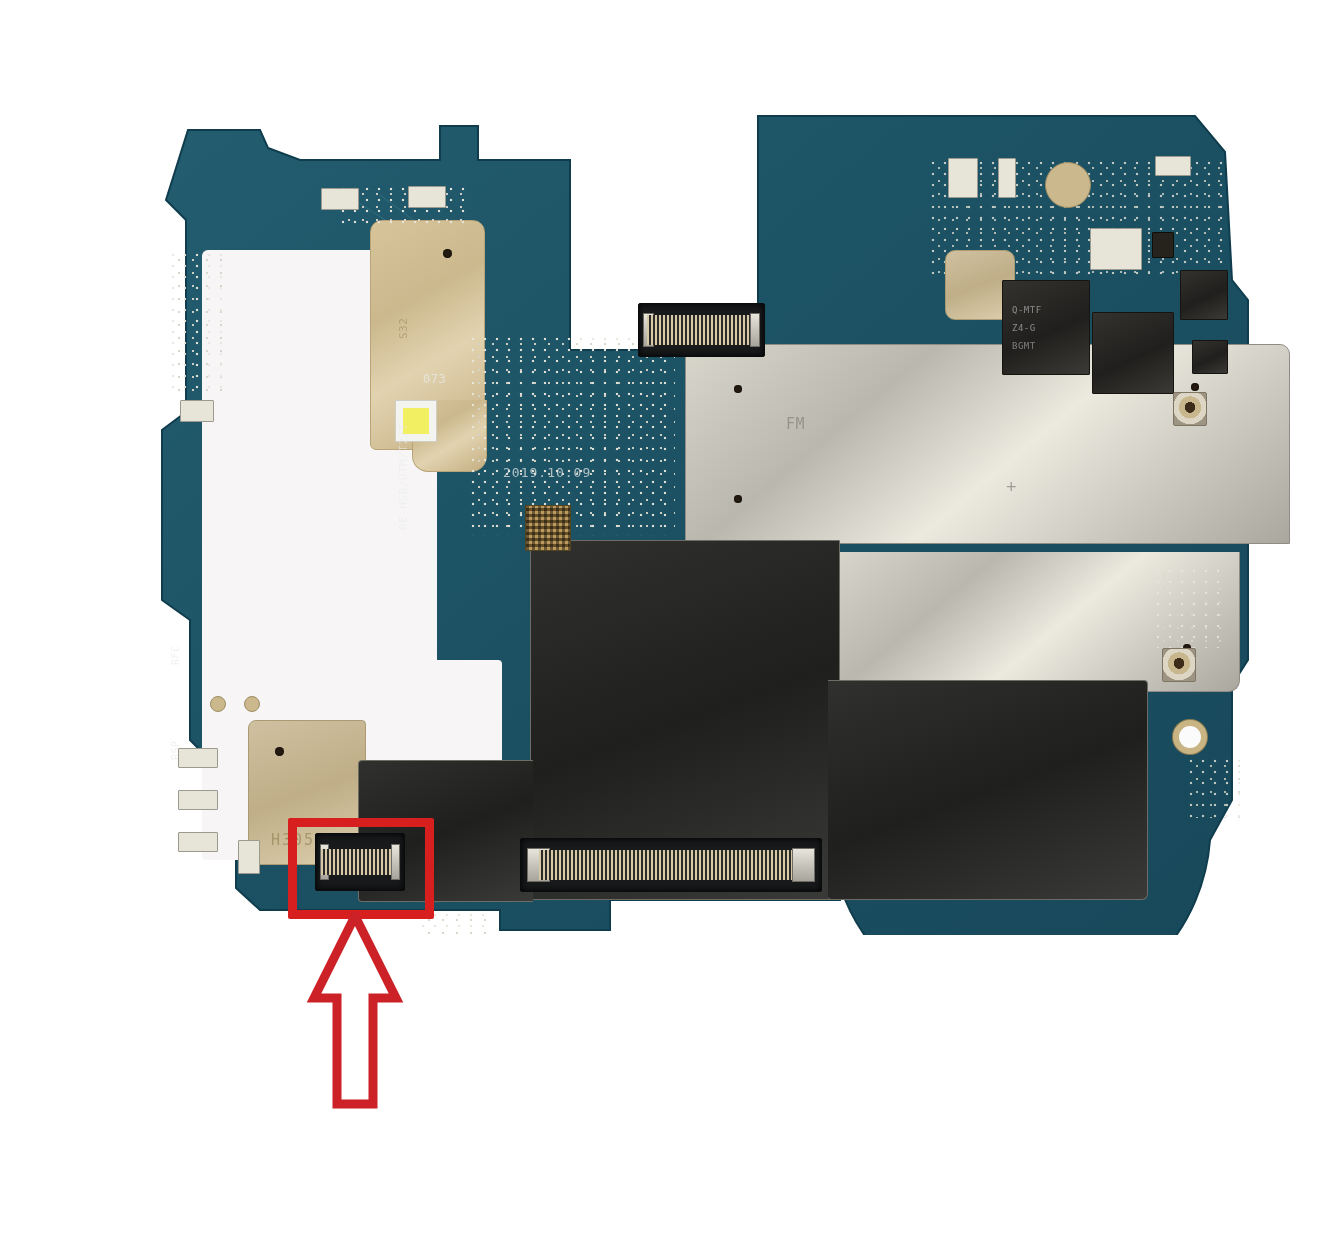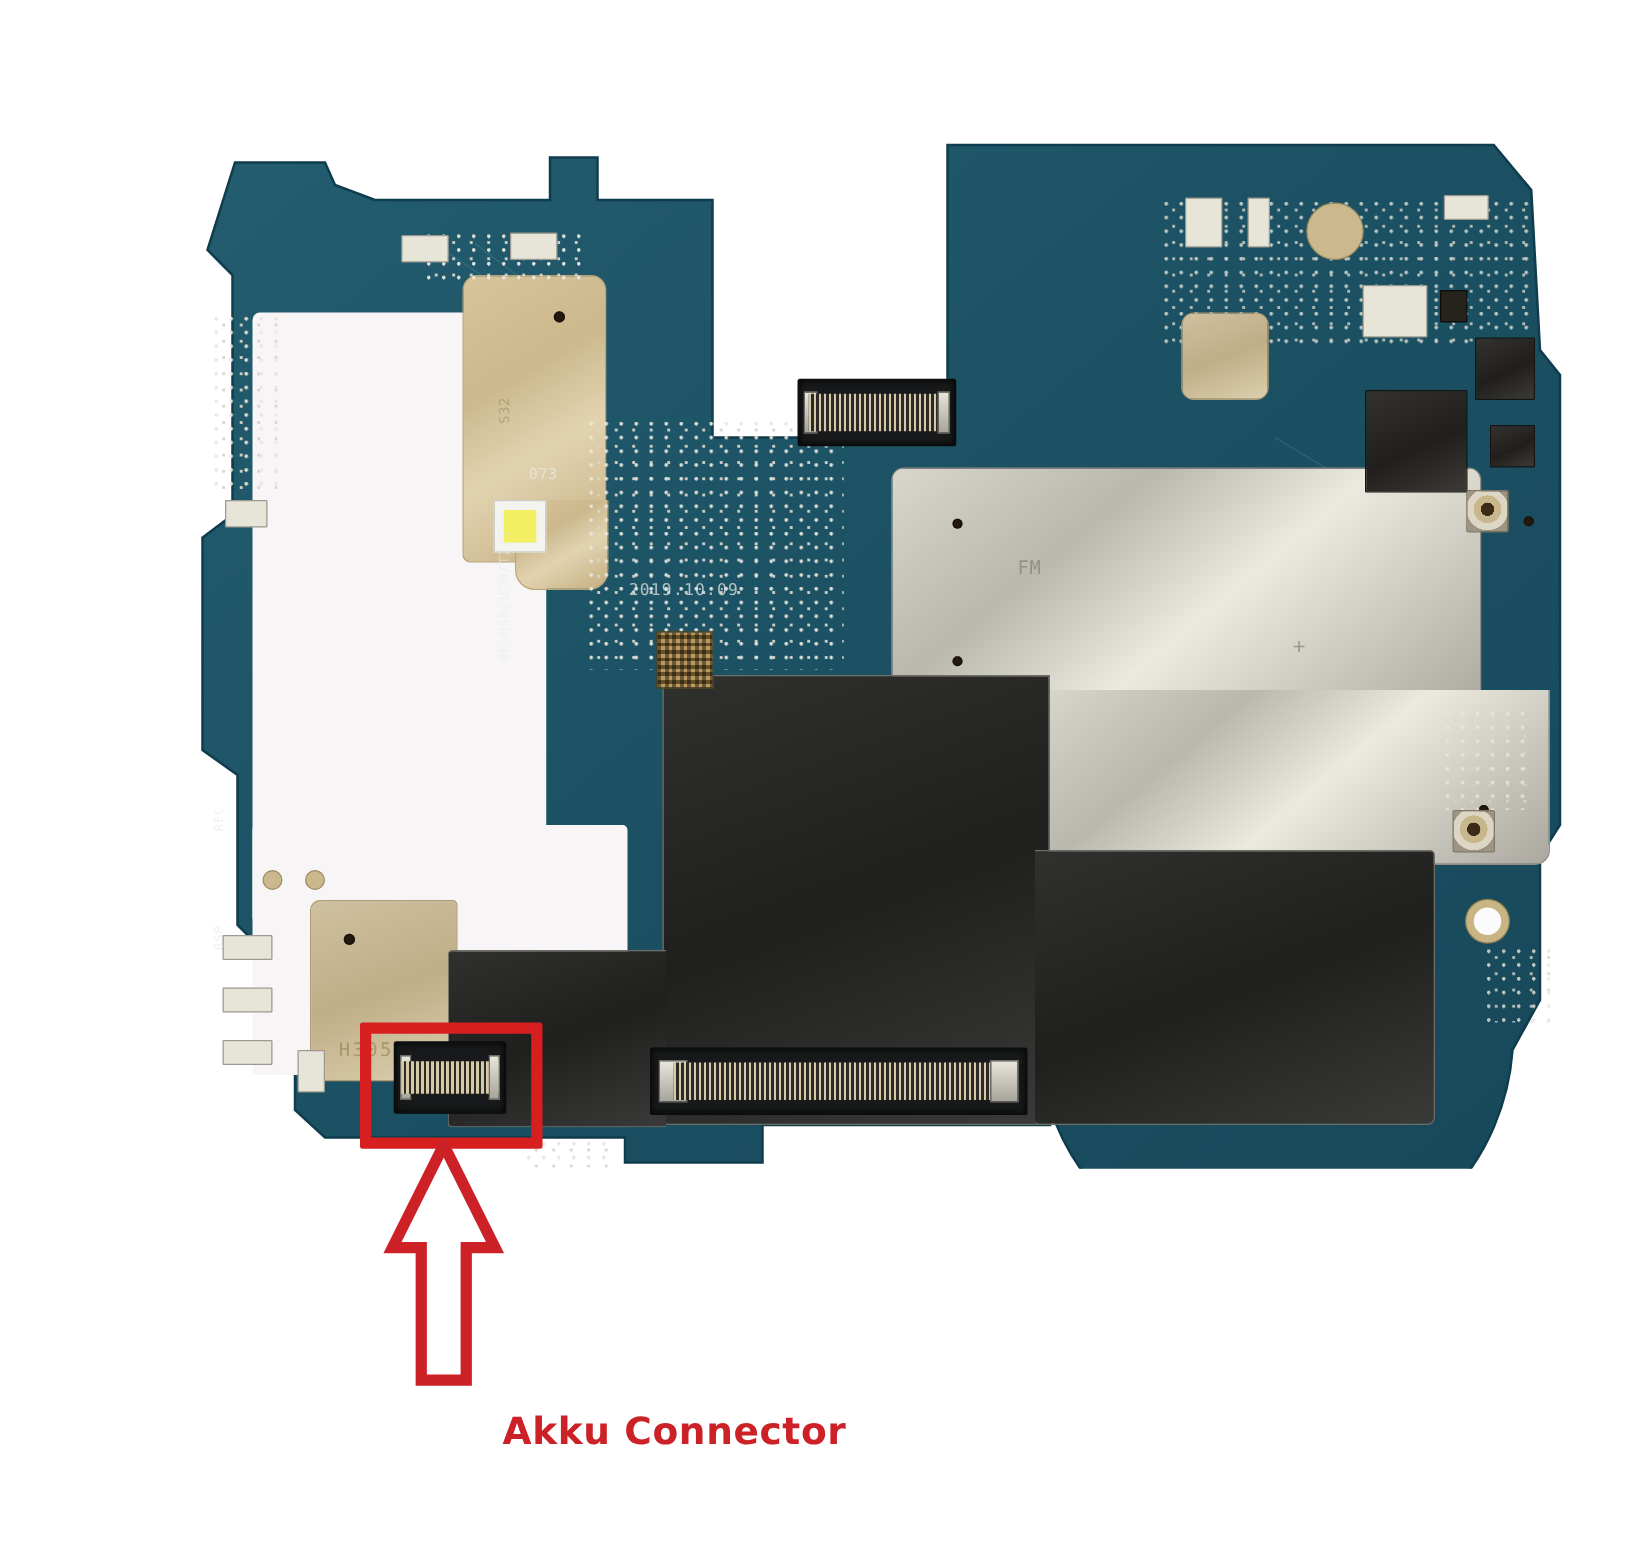--- a/index.html
+++ b/index.html
@@ -128,21 +128,21 @@
       <span class="dot" style="left:70px;top:188px;width:9px;height:9px;"></span>
       <span class="silk silkv" style="left:26px;top:118px;font-size:11px;opacity:.45;color:#8e7c52;">S32</span>
     </div>
     <div class="cmp gold" style="left:272px;top:300px;width:75px;height:72px;border-radius:0 0 16px 16px;border-top:none;"></div>
 
     <div class="cmp gold2" style="left:108px;top:620px;width:118px;height:145px;border-radius:8px 4px 4px 8px;">
       <span class="dot" style="left:26px;top:26px;width:9px;height:9px;"></span>
       <span class="silk" style="left:22px;top:110px;font-size:15px;color:#8a7849;opacity:.55;letter-spacing:2px;">H3052</span>
     </div>
 
-    <div class="cmp silver" style="left:545px;top:274px;width:472px;height:200px;border-radius:10px 10px 0 0;margin-left:28px;">
+    <div class="cmp silver" style="left:545px;top:244px;width:605px;height:200px;border-radius:10px 10px 0 0;">
       <span class="dot" style="left:48px;top:40px;width:8px;height:8px;"></span>
       <span class="dot" style="left:48px;top:150px;width:8px;height:8px;"></span>
       <span class="dot" style="left:505px;top:38px;width:8px;height:8px;"></span>
       <span class="silk" style="left:100px;top:70px;font-size:15px;color:#6f6c60;opacity:.5;">FM</span>
       <span style="position:absolute;left:320px;top:132px;color:#73706a;font-size:18px;opacity:.6;">+</span>
     </div>
     <div class="cmp silver" style="left:690px;top:452px;width:410px;height:140px;border-top:none;border-radius:0 0 12px 6px;">
       <span class="dot" style="left:352px;top:92px;width:8px;height:8px;"></span>
     </div>
 
@@ -169,20 +169,25 @@
     <div class="cmp dmx" style="left:385px;top:405px;width:46px;height:46px;"></div>
 
     <div class="cmp smd" style="left:181px;top:88px;width:38px;height:22px;"></div>
     <div class="cmp smd" style="left:268px;top:86px;width:38px;height:22px;"></div>
     <div class="cmp smd" style="left:808px;top:58px;width:30px;height:40px;"></div>
     <div class="cmp smd" style="left:858px;top:58px;width:18px;height:40px;"></div>
     <div class="cmp smd" style="left:1015px;top:56px;width:36px;height:20px;"></div>
     <div class="cmp pad" style="left:905px;top:62px;width:46px;height:46px;border-radius:50%;"></div>
     <div class="cmp gold2" style="left:805px;top:150px;width:70px;height:70px;border-radius:10px;"></div>
 
+    <div class="cmp chip" style="left:862px;top:180px;width:88px;height:95px;">
+      <span class="silk" style="left:9px;top:24px;font-size:9px;opacity:.5;">Q-MTF</span>
+      <span class="silk" style="left:9px;top:42px;font-size:9px;opacity:.5;">Z4-G</span>
+      <span class="silk" style="left:9px;top:60px;font-size:9px;opacity:.45;">BGMT</span>
+    </div>
     <div class="cmp chip" style="left:952px;top:212px;width:82px;height:82px;"></div>
     <div class="cmp smd" style="left:950px;top:128px;width:52px;height:42px;"></div>
     <div class="cmp smd-d" style="left:1012px;top:132px;width:22px;height:26px;"></div>
     <div class="cmp chip" style="left:1040px;top:170px;width:48px;height:50px;"></div>
     <div class="cmp chip" style="left:1052px;top:240px;width:36px;height:34px;"></div>
 
     <div class="cmp coax" style="left:1033px;top:292px;width:34px;height:34px;"></div>
     <div class="cmp coax" style="left:1022px;top:548px;width:34px;height:34px;"></div>
 
     <div class="cmp hole" style="left:1033px;top:620px;width:34px;height:34px;"></div>
@@ -221,15 +226,14 @@
   </div>
 
   <div class="redbox" style="left:288px;top:818px;width:146px;height:101px;"></div>
 
   <div class="arrow-wrap" style="left:303px;top:912px;width:104px;height:198px;">
     <svg width="104" height="198" viewBox="0 0 104 198">
       <path d="M 52,4 L 93,86 L 70,86 L 70,192 L 34,192 L 34,86 L 11,86 Z" fill="#ffffff" stroke="#cc2127" stroke-width="9" stroke-linejoin="miter"></path>
     </svg>
   </div>
 
-  <div class="label" style="left:402px;top:1128px;font-size:30px;letter-spacing:.5px;">Akku Connector</div>
 
 </div>
 
 </body></html>

